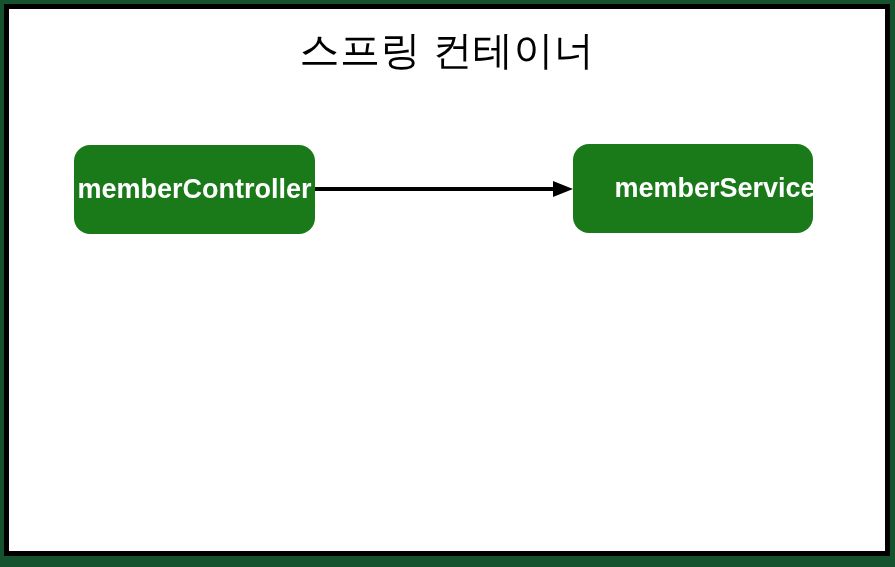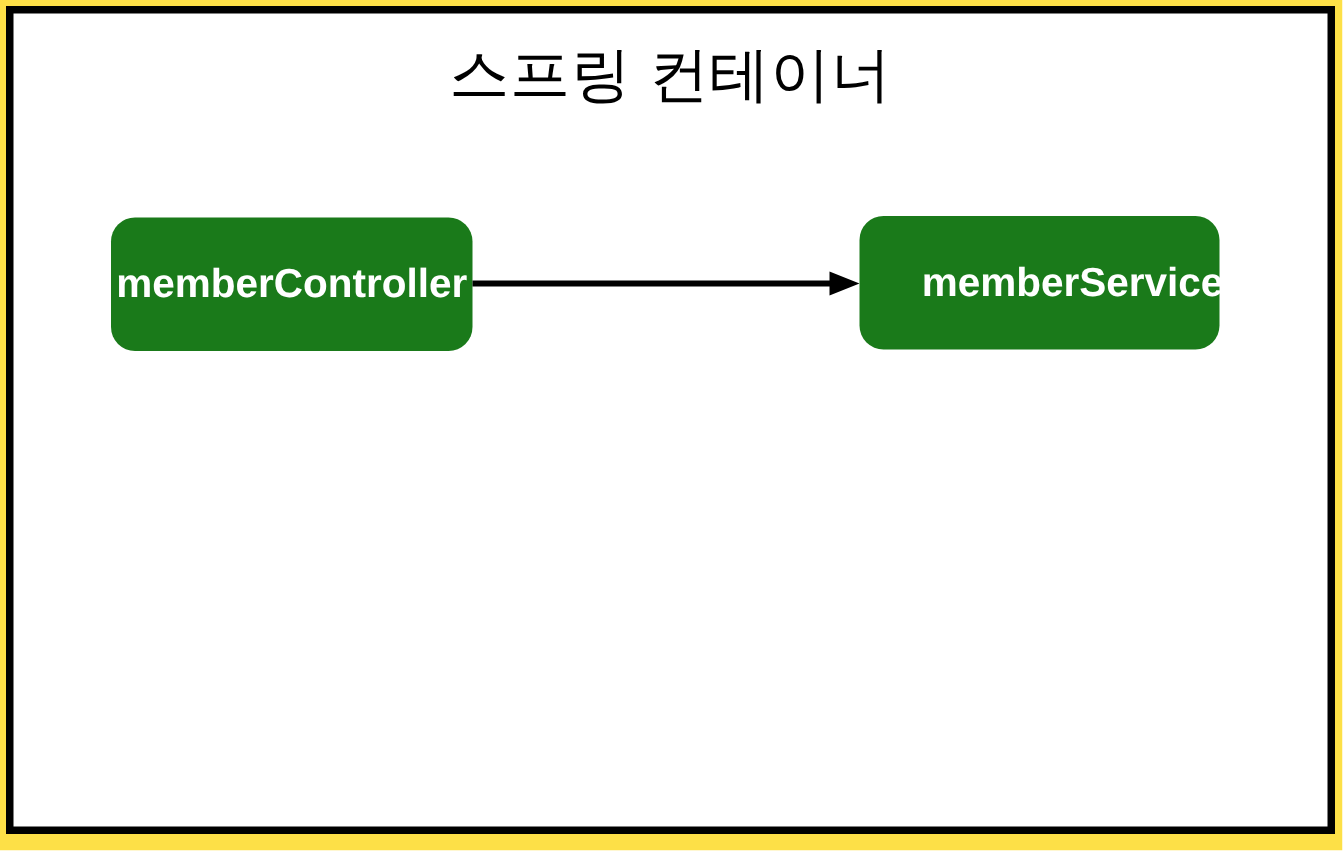--- a/index.html
+++ b/index.html
@@ -5,21 +5,21 @@
   html, body {
     margin: 0;
     padding: 0;
     background: #ffffff;
     font-family: "Liberation Sans", "DejaVu Sans", sans-serif;
   }
   .page {
     position: relative;
     width: 895px;
     height: 567px;
-    background: #fde047;
+    background: #14532d;
     overflow: hidden;
   }
   .frame {
     position: absolute;
     left: 4px;
     top: 4px;
     width: 886px;
     height: 552px;
     box-sizing: border-box;
     border: 5px solid #000000;

